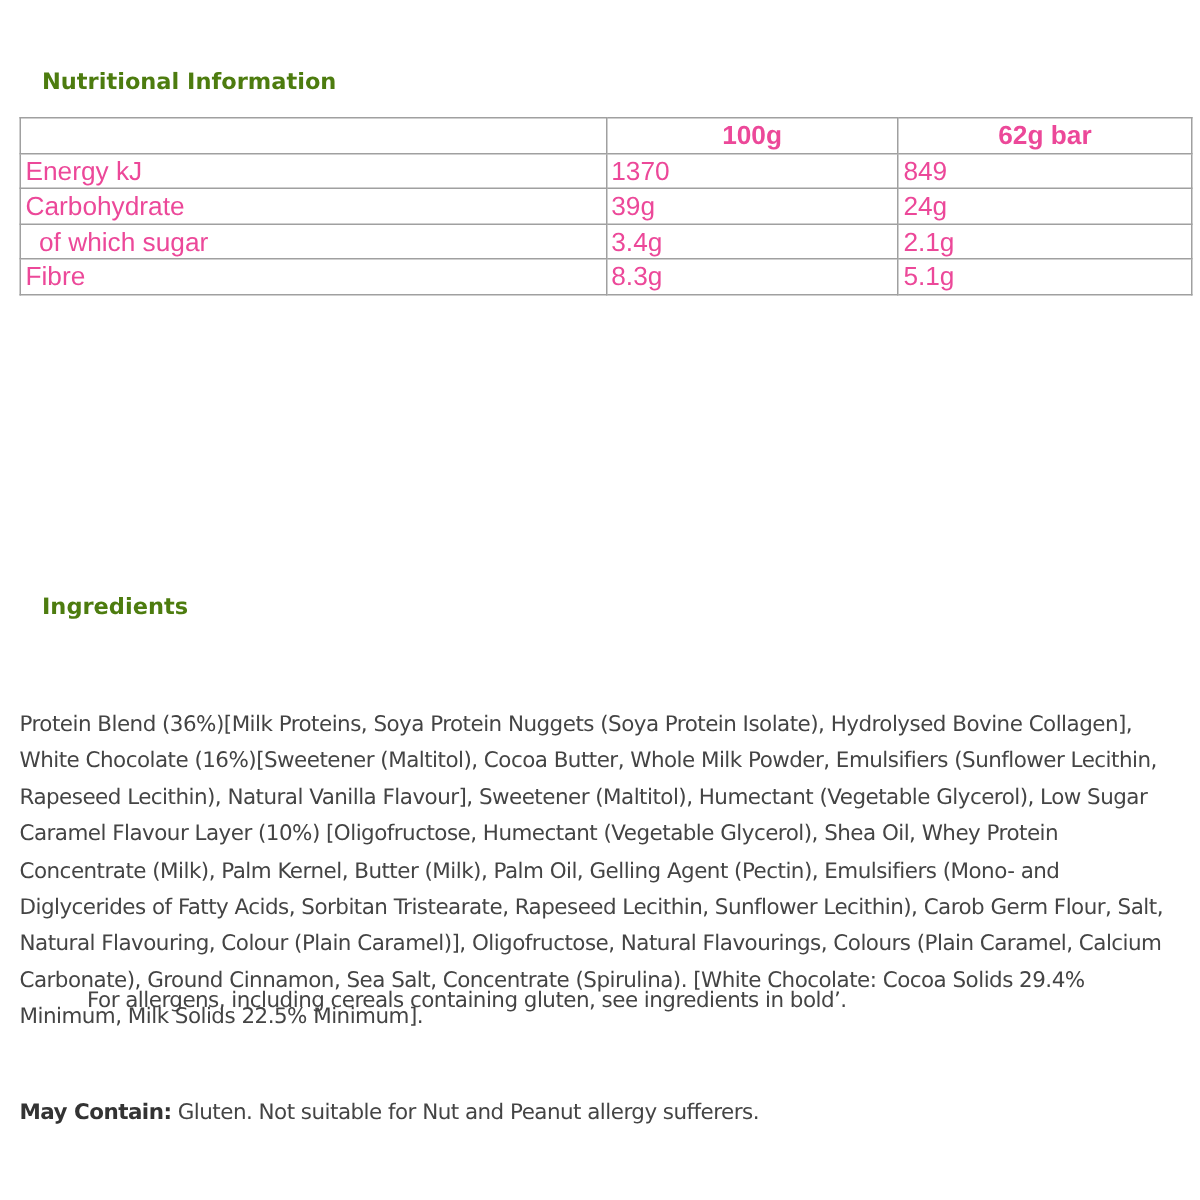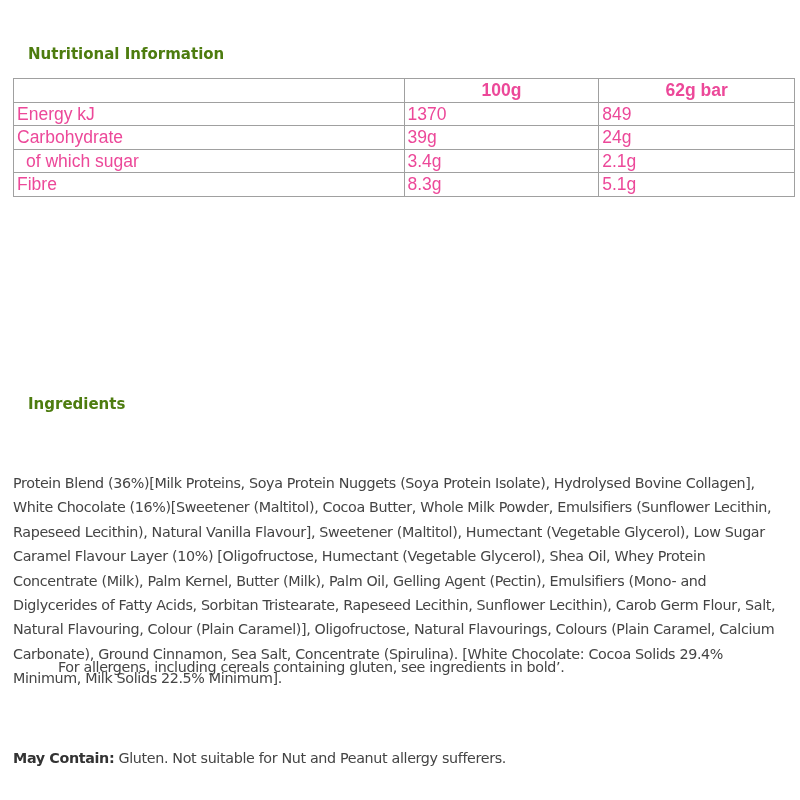--- a/index.html
+++ b/index.html
@@ -22,21 +22,21 @@
   table.nut td.val { }
   table.nut td.sub { padding-left: 12px; }
   col.c1 { width: 391px; } col.c2 { width: 195px; } col.c3 { width: 196px; }
   .para {
     position: absolute; left: 13px; width: 780px;
     font-family: "DejaVu Sans", sans-serif; font-size: 14.3px; color: #444444;
     line-height: 24.4px; letter-spacing: -0.35px;
   }
   #ingredients { top: 455px; margin-top: 16px; }
   #allergen-note { top: 655px; margin-left: 45px; }
-  #may-contain { top: 730px; margin-top: 16px; }
+  #may-contain { top: 730px; }
   #may-contain b { color: #333333; }
 </style>
 </head>
 <body>
 
 <div class="heading" id="nut-heading">Nutritional Information</div>
 
 <table class="nut">
   <colgroup>
       <col class="c1">

